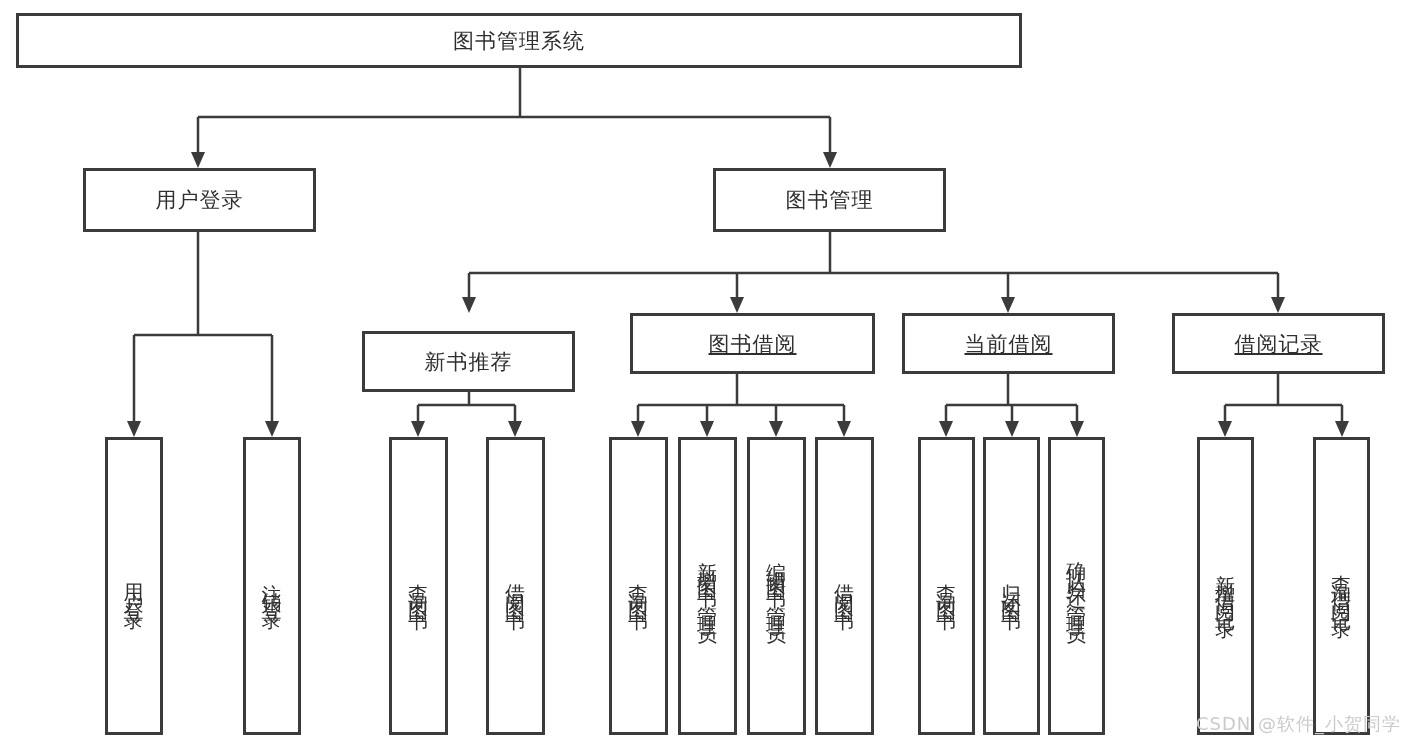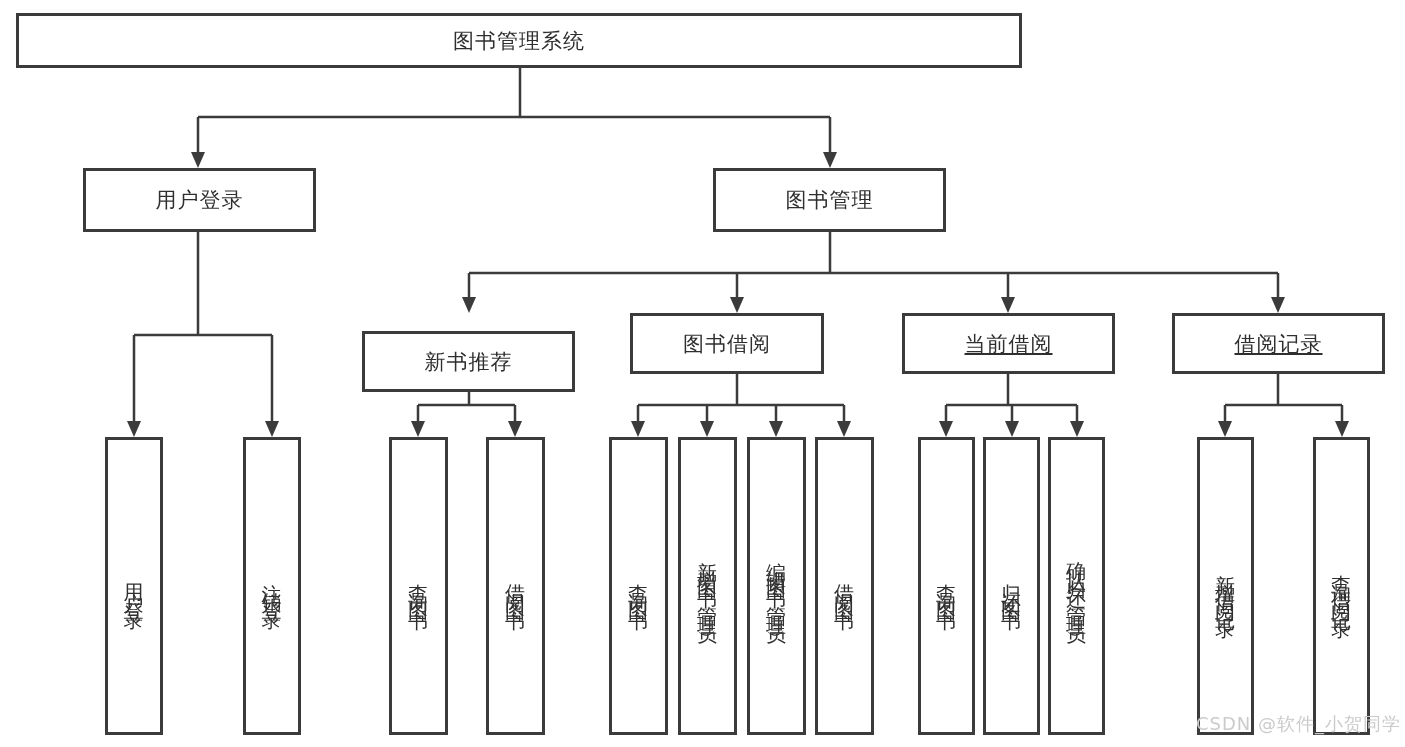--- a/index.html
+++ b/index.html
@@ -83,21 +83,21 @@
         <polygon points="1342,437 1335,421 1349,421" fill="#3b3b3b"></polygon>
       </g>
   </svg>
 
   <div class="node hnode" style="left:16px; top:13px; width:1006px; height:55px;">图书管理系统</div>
 
   <div class="node hnode" style="left:83px; top:168px; width:233px; height:64px;">用户登录</div>
   <div class="node hnode" style="left:713px; top:168px; width:233px; height:64px;">图书管理</div>
 
   <div class="node hnode" style="left:362px; top:313px; width:213px; height:61px;margin-top:18px;">新书推荐</div>
-  <div class="node hnode" style="left:630px; top:313px; width:194px; height:61px;">图书借阅</div>
+  <div class="node hnode" style="left:630px; top:313px; width:245px; height:61px;text-decoration:underline;">图书借阅</div>
   <div class="node hnode" style="left:902px; top:313px; width:213px; height:61px;text-decoration:underline;">当前借阅</div>
   <div class="node hnode" style="left:1172px; top:313px; width:213px; height:61px;text-decoration:underline;">借阅记录</div>
 
   <div class="node vnode" style="left:105px; top:437px; width:58px; height:298px;">
     <span class="vtext">用户登录</span>
   </div>
   <div class="node vnode" style="left:243px; top:437px; width:58px; height:298px;">
     <span class="vtext">注销登录</span>
   </div>
 

